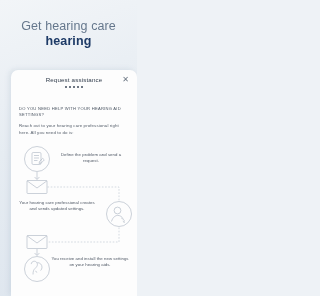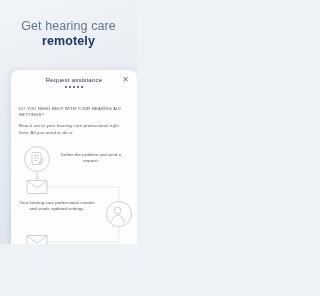--- a/index.html
+++ b/index.html
@@ -2,21 +2,21 @@
 <html><head>
 <meta charset="utf-8">
 <style>
   html,body{margin:0;padding:0;}
   body{
     width:137px;height:296px;overflow:hidden;
     font-family:"Liberation Sans", sans-serif;
     background:#eef2f6;
   }
   #app{
-    position:relative;width:137px;height:244px;
+    position:relative;width:137px;height:296px;
     background:linear-gradient(160deg,#f2f5f8 0%,#e6ecf2 45%,#dde5ee 100%);
     overflow:hidden;
   }
   
   .headline{
     position:absolute;left:0;top:19px;width:137px;
     text-align:center;line-height:1.18;
   }
   .headline .l1{
     display:block;font-size:12.5px;color:#65778c;letter-spacing:.1px;
@@ -65,21 +65,21 @@
   .step2-txt{left:8px;top:62px;width:76px;}
   .step3-txt{left:40px;top:118px;width:78px;}
 </style>
 </head>
 <body>
 
 <div id="app">
 
   <div class="headline">
     <span class="l1">Get hearing care</span>
-    <span class="l2">remotely</span>
+    <span class="l2">hearing</span>
   </div>
 
   <div class="card">
 
     <div class="card-head">
       <div class="card-title">Request assistance</div>
 
       <div class="dots">
         <i></i>
         <i></i>

